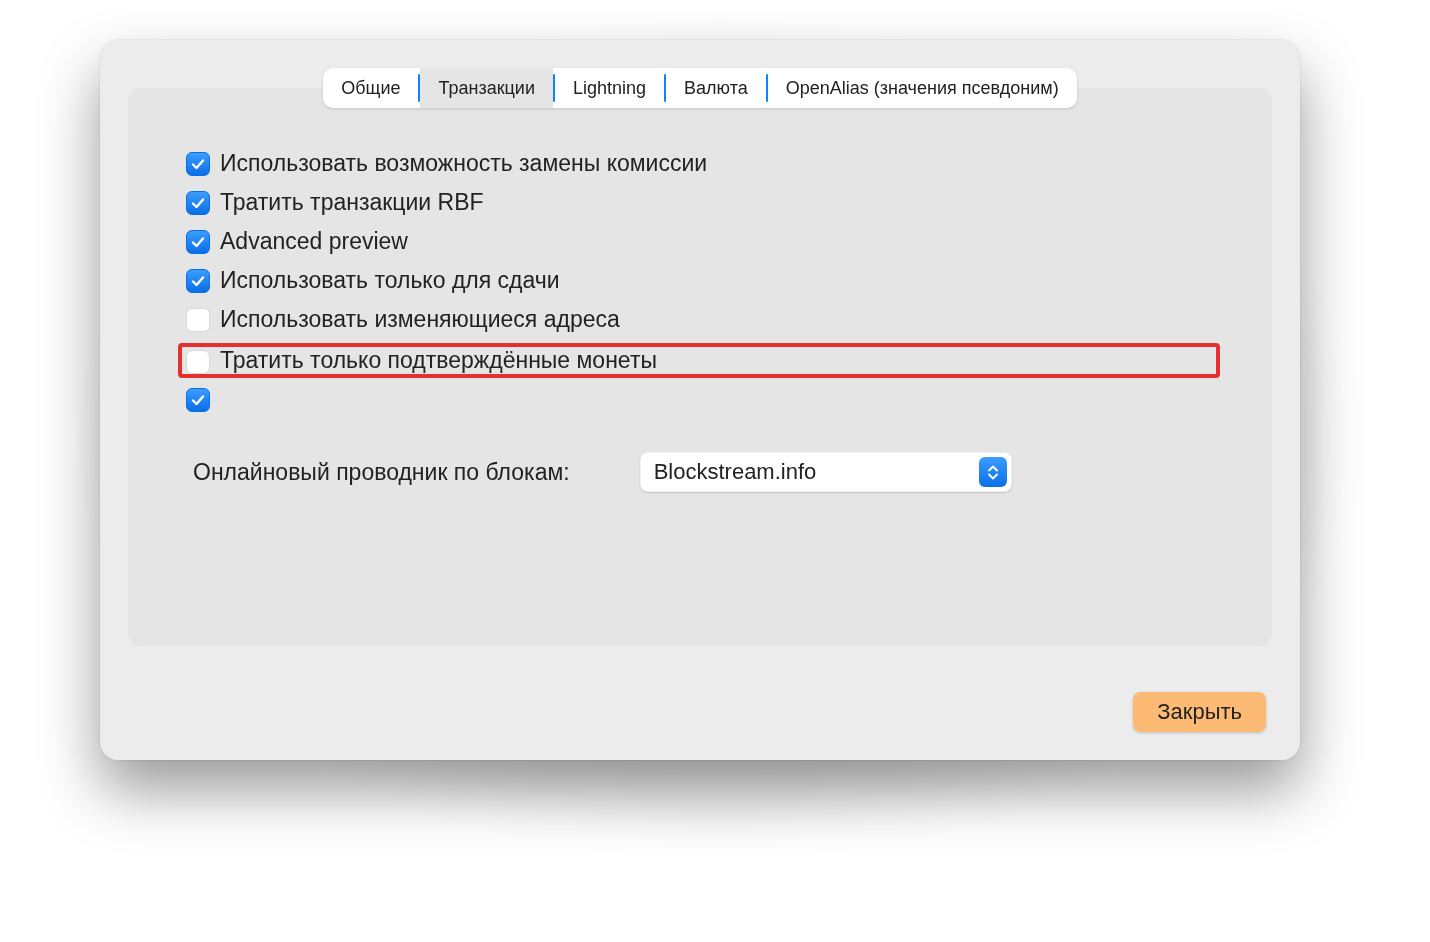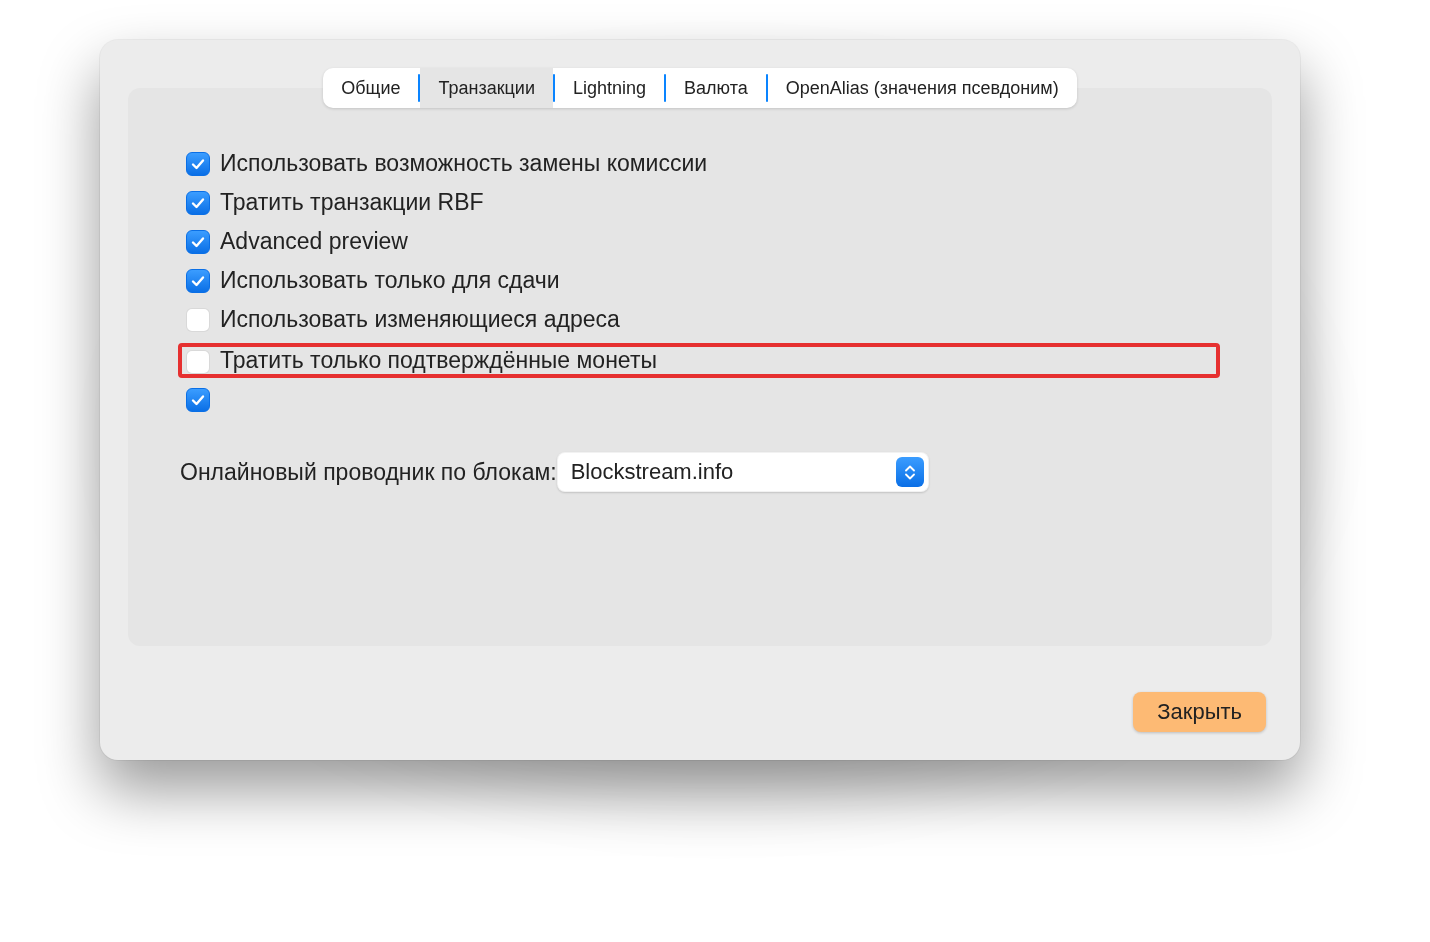--- a/index.html
+++ b/index.html
@@ -120,21 +120,23 @@
       width: 16px;
       height: 16px;
     }
     .check-label {
       font-size: 23px;
       color: #222;
     }
     .explorer-row {
       display: flex;
       align-items: center;
+      gap: 70px;
       margin-top: 38px;
+      margin-left: 13px;
     }
     .explorer-label {
       font-size: 23px;
       color: #222;
     }
     .select {
       position: relative;
       width: 372px;
       height: 40px;
       background: #ffffff;

